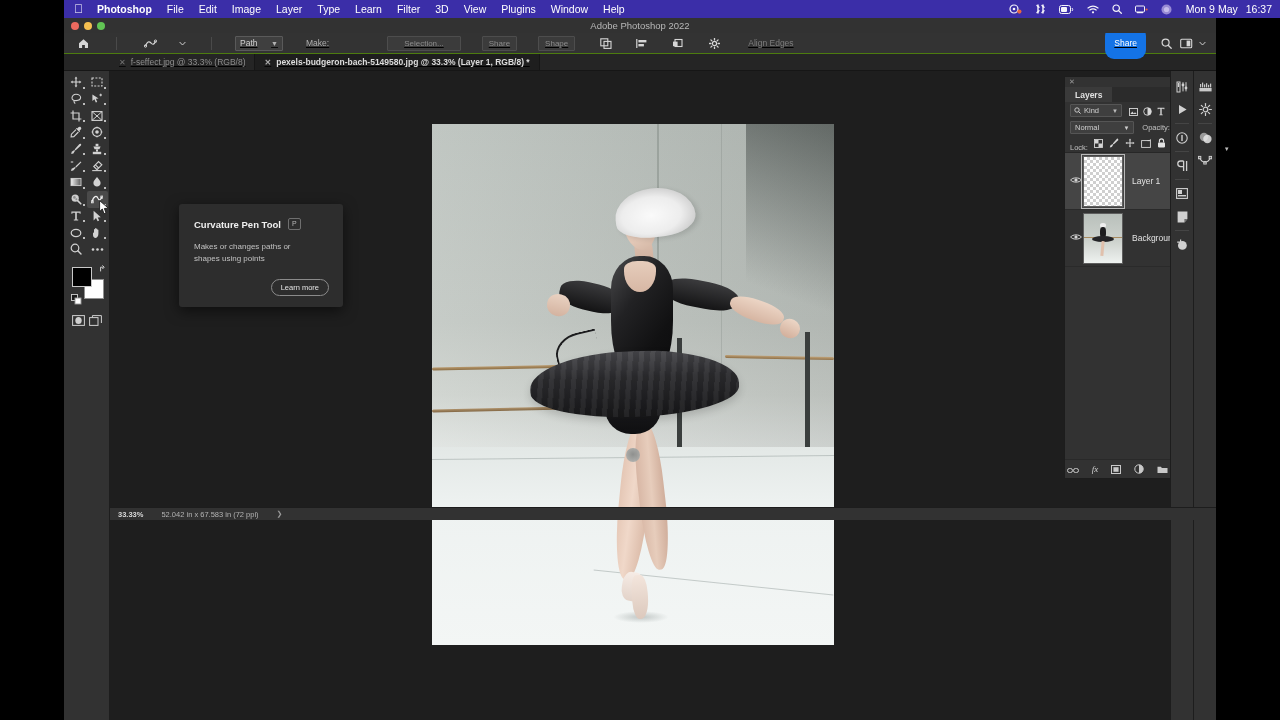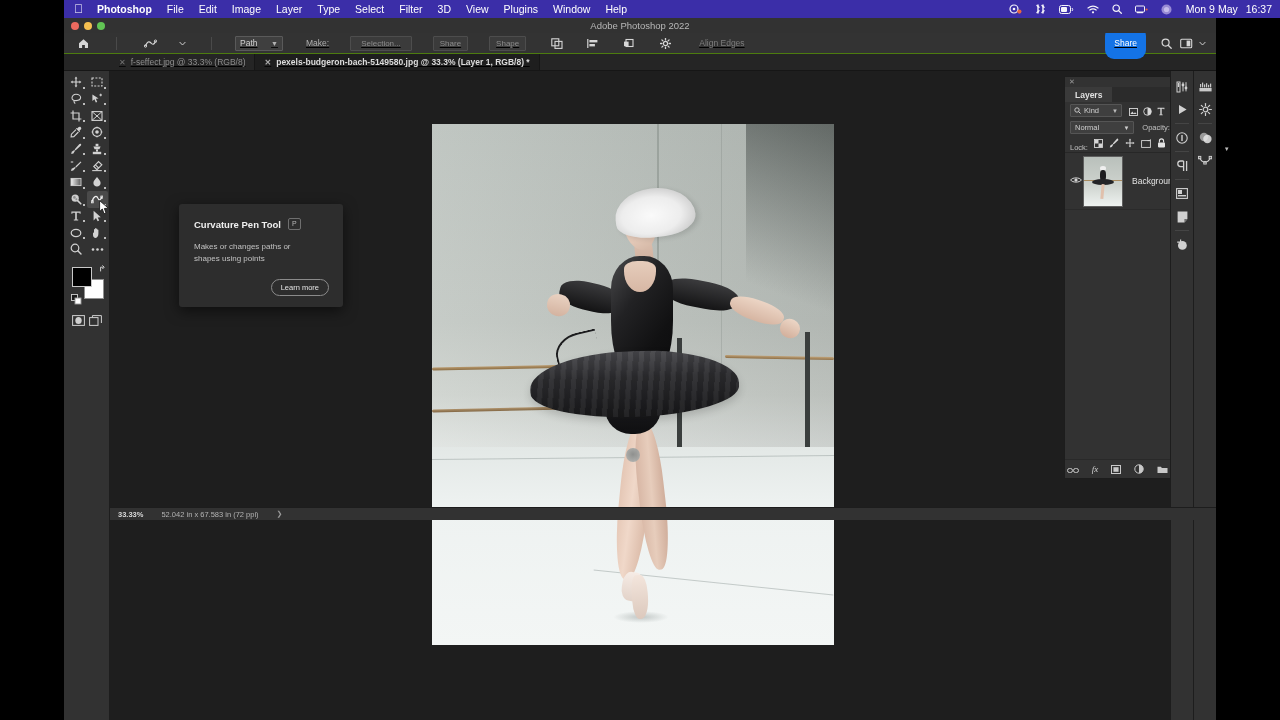--- a/index.html
+++ b/index.html
@@ -66,21 +66,21 @@
     color: #d0d0d0; font-size: 8.5px; display: flex; align-items: center;
     padding: 0 4px; justify-content: space-between; border-radius: 1px;
   }
   .select-sm .cv { font-size: 7px; opacity: .8; margin-left: 6px; }
   .opt-label { font-size: 8.5px; color: #b0b0b0; margin: 0 5px 0 7px; }
   .optbtn {
     height: 15px; background: #3b3b3b; border: 1px solid #4d4d4d; border-radius: 1px;
     color: #8d8d8d; font-size: 8px; display: flex; align-items: center;
     padding: 0 6px; margin-right: 5px;
   }
-  .optbtn.wide { padding: 0 10px; }
+  .optbtn.wide { padding: 0 16px; margin-left: 37px; }
   .opt-dim { font-size: 8.5px; color: #7d7d7d; margin-left: 8px; }
   .optbar .right { margin-left: auto; display: flex; align-items: center; padding-right: 8px; gap: 0; }
   .sharebtn {
     background: #1473e6; color: #fff; font-size: 8.5px; border-radius: 9px;
     height: 15px; padding: 16px 9px; display: flex; align-items: center; margin-right: 10px;
   }
 
   
   .tabbar {
     height: 17px; background: #252525; display: flex; align-items: stretch;
@@ -354,21 +354,21 @@
 <div id="root">
 
   <div class="macbar">
     <div class="apple"></div>
     <div class="mitem brand">Photoshop</div>
     <div class="mitem">File</div>
     <div class="mitem">Edit</div>
     <div class="mitem">Image</div>
     <div class="mitem">Layer</div>
     <div class="mitem">Type</div>
-    <div class="mitem">Select</div>
+    <div class="mitem">Learn</div>
     <div class="mitem">Filter</div>
     <div class="mitem">3D</div>
     <div class="mitem">View</div>
     <div class="mitem">Plugins</div>
     <div class="mitem">Window</div>
     <div class="mitem">Help</div>
     <div class="spacer"></div>
 
     <div class="sysicon">
       <svg width="13" height="10" viewBox="0 0 13 10">
@@ -899,20 +899,30 @@
                     <rect x="1" y="4.4" width="7" height="5" rx="0.8" fill="#e4e4e4"></rect>
                   </svg>
               </span>
             </div>
             <span class="opl" style="margin-left:auto;">Fill:</span>
             <span class="opval">100%</span>
             <span class="tiny-cv">▼</span>
           </div>
 
           <div class="layerlist">
+            <div class="layeritem active">
+              <span class="eye">
+                <svg width="12" height="8" viewBox="0 0 12 8">
+                    <path d="M0.6 4 C2.4 1.2 9.6 1.2 11.4 4 C9.6 6.8 2.4 6.8 0.6 4 Z" fill="none" stroke="#d5d5d5" stroke-width="1"></path>
+                    <circle cx="6" cy="4" r="1.6" fill="#d5d5d5"></circle>
+                  </svg>
+              </span>
+              <span class="thumb checker selbox"></span>
+              <span class="lname">Layer 1</span>
+            </div>
             <div class="layeritem">
               <span class="eye">
                 <svg width="12" height="8" viewBox="0 0 12 8">
                     <path d="M0.6 4 C2.4 1.2 9.6 1.2 11.4 4 C9.6 6.8 2.4 6.8 0.6 4 Z" fill="none" stroke="#d5d5d5" stroke-width="1"></path>
                     <circle cx="6" cy="4" r="1.6" fill="#d5d5d5"></circle>
                   </svg>
               </span>
               <span class="thumb">
                 <span style="position:absolute;inset:0;background:linear-gradient(180deg,#b9c0bb 0%,#cdd2cd 55%,#eef2f0 100%);"></span>
                 <span style="position:absolute;left:0;right:0;top:47%;height:1.5px;background:#a98b60;"></span>

